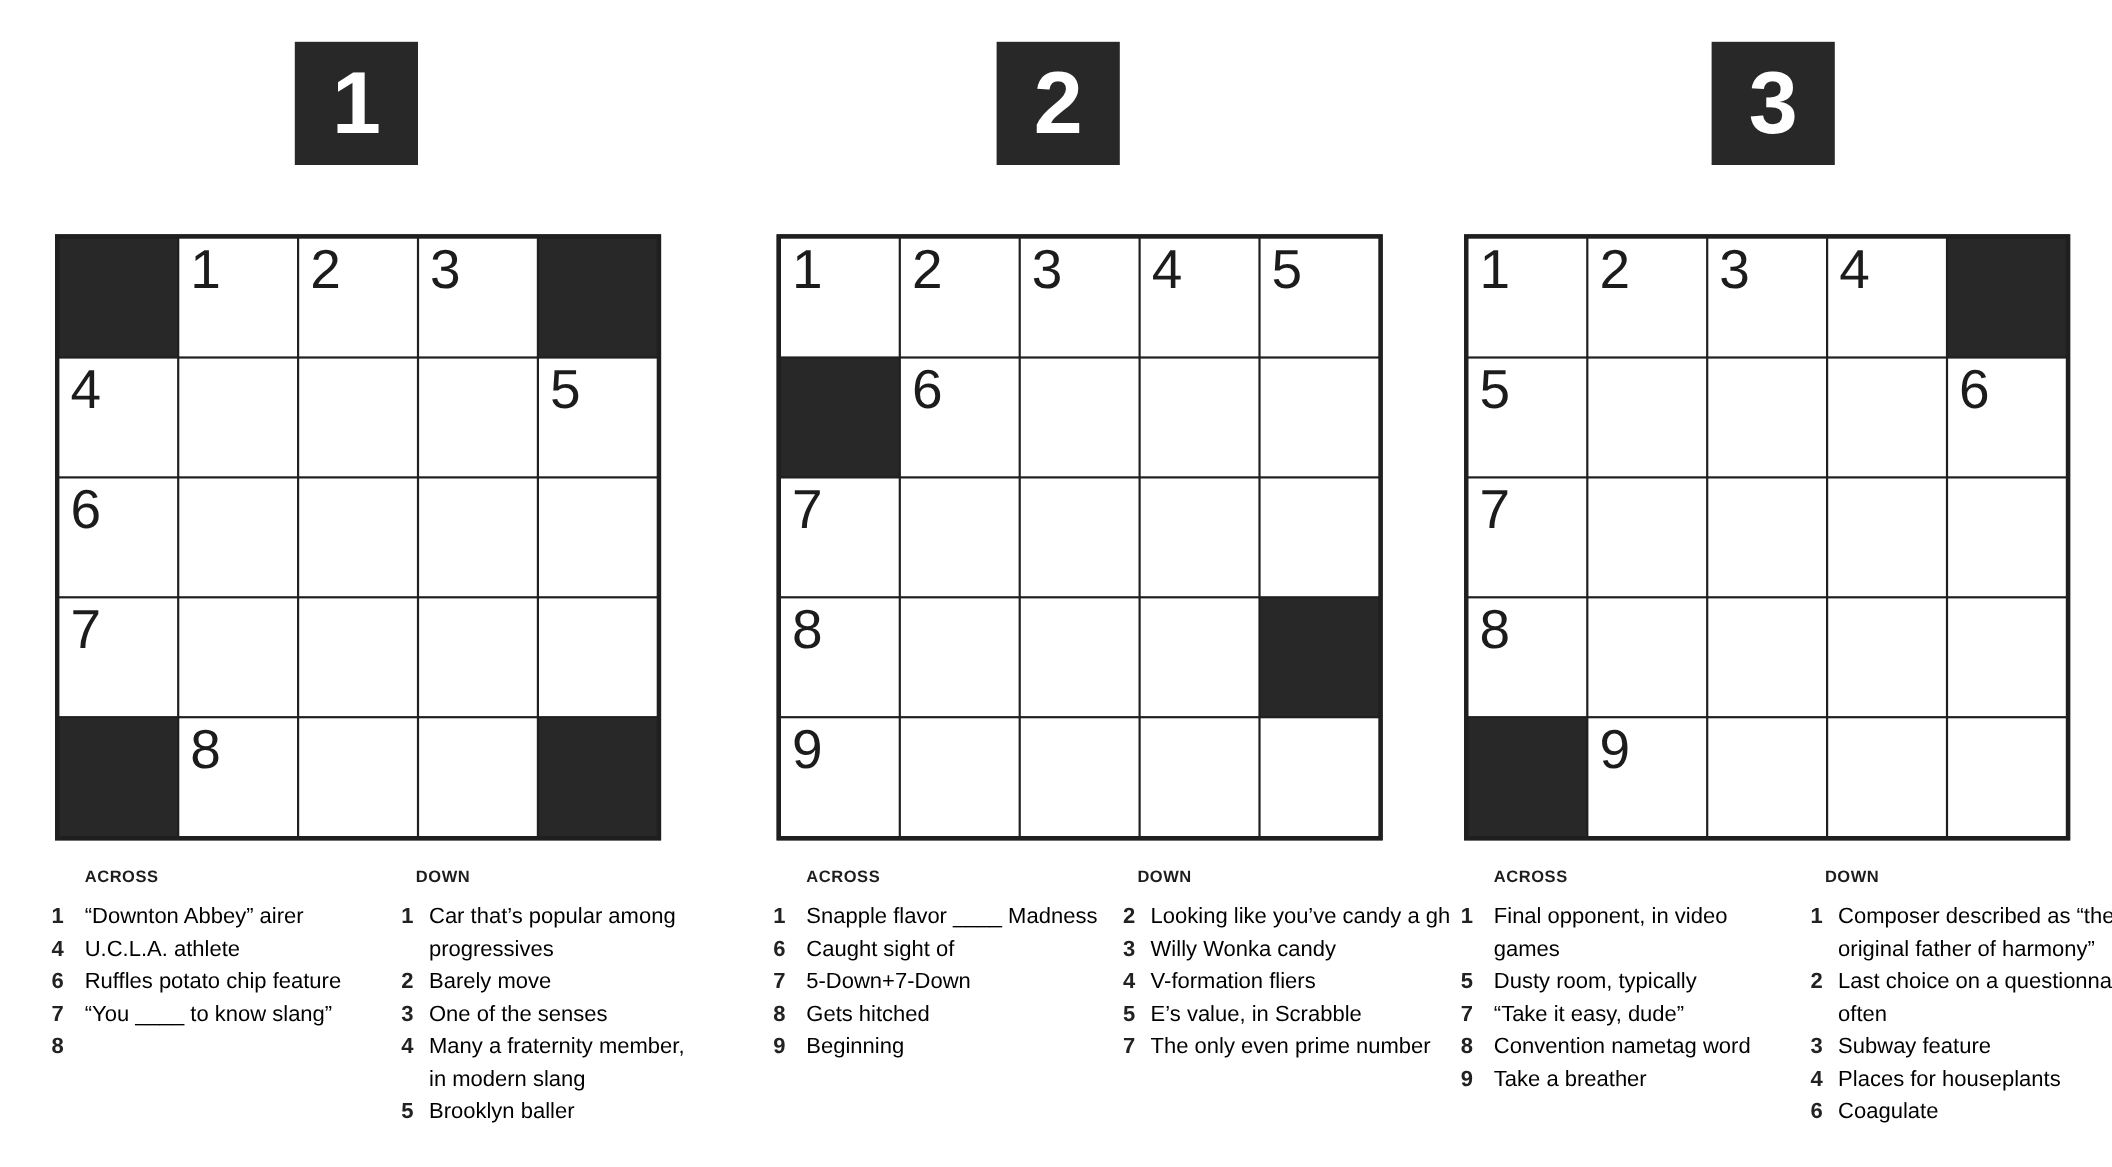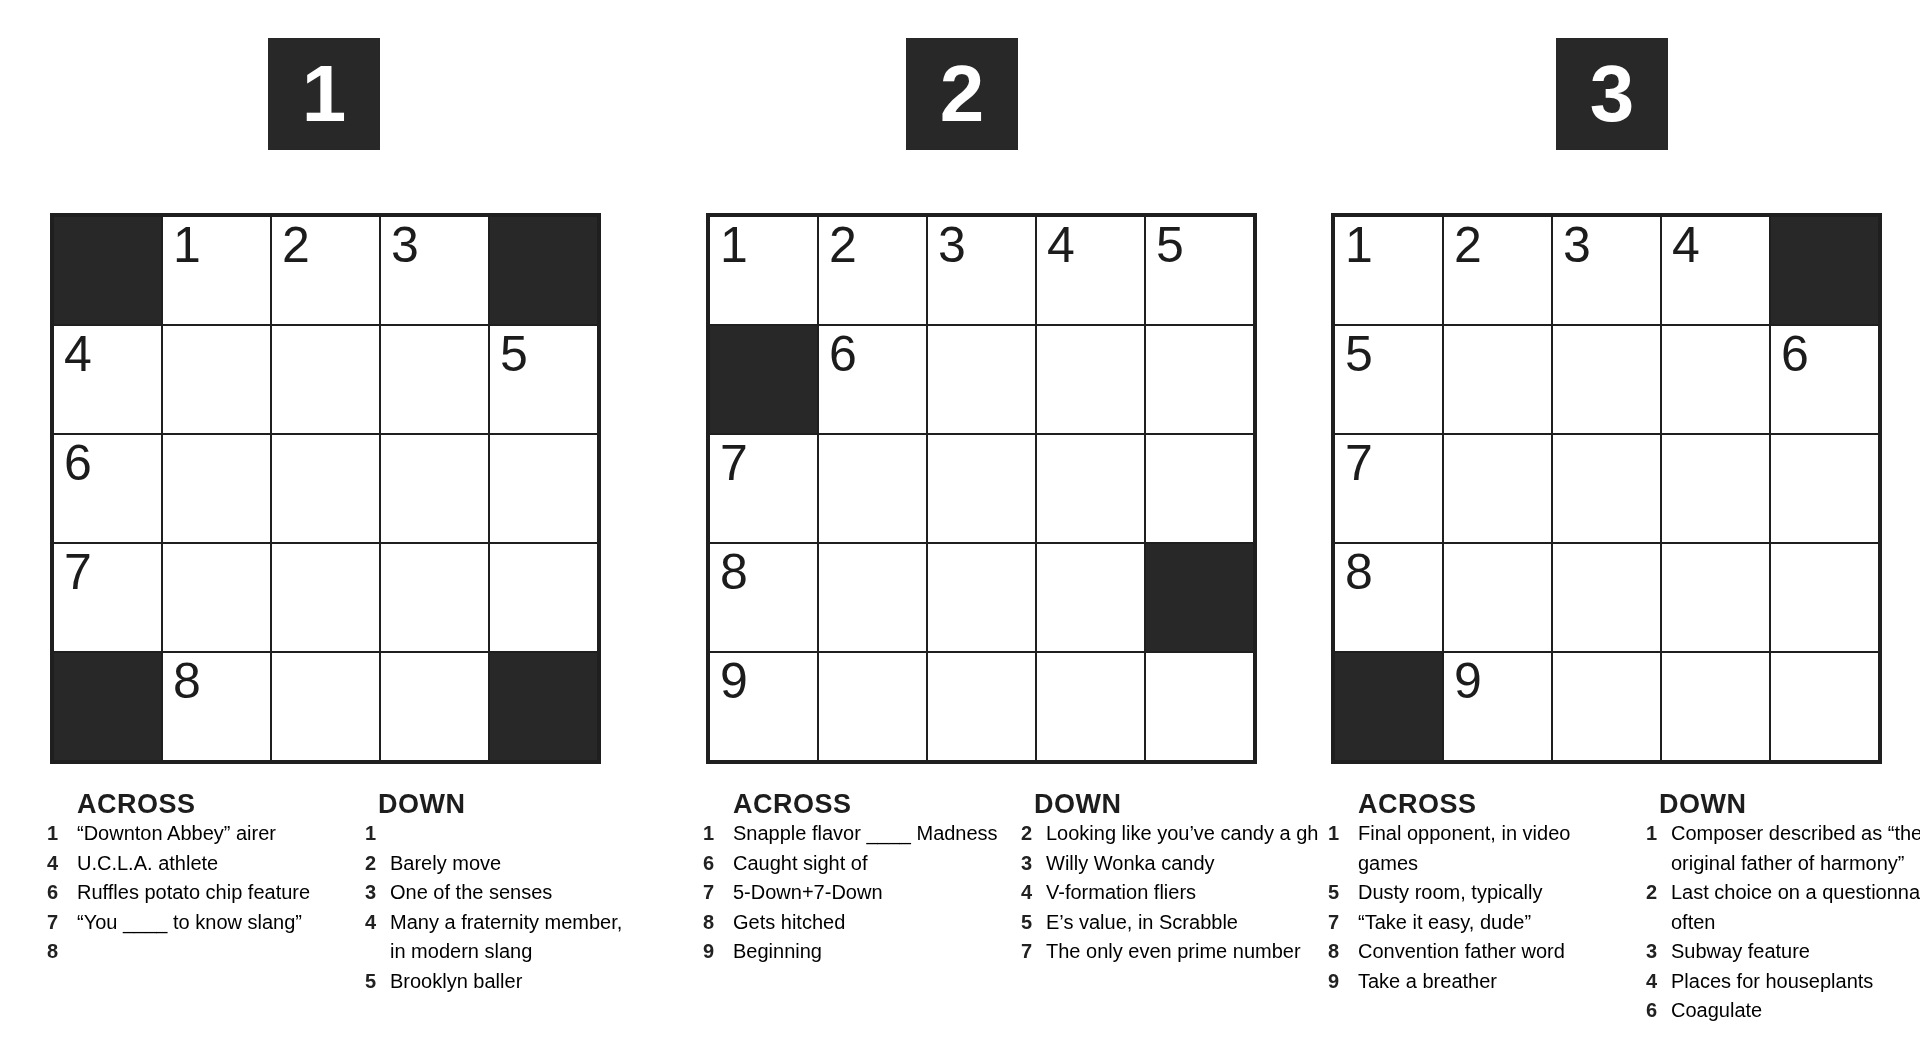--- a/index.html
+++ b/index.html
@@ -41,21 +41,21 @@
   .cell{background:#ffffff;position:relative;}
   .cell.black{background:#282828;}
   .cellnum{
     position:absolute;left:10px;top:0px;
     font-size:50px;line-height:1.15;font-weight:400;color:#1c1c1c;
   }
 
   
   .hdr{
     position:absolute;top:789px;
-    font-size:27px;font-weight:700;letter-spacing:0.5px;color:#1d1d1d;
+    font-size:15px;font-weight:700;letter-spacing:0.5px;color:#1d1d1d;
   }
   .hdr-across{left:27px;}
   .hdr-down{left:328px;}
 
   .list{position:absolute;top:819px;overflow:hidden;}
   .list-across{left:-16px;width:345px;}
   .list-down{left:302px;width:312px;}
 
   .clue{display:flex;align-items:flex-start;}
   .clue-num{
@@ -147,20 +147,24 @@
             <div class="clue-line">“You ____ to know slang”</div>
           </div>
         </div>
         <div class="clue">
           <div class="clue-num">8</div>
         </div>
       </div>
     <div class="list list-down">
         <div class="clue">
           <div class="clue-num">1</div>
+          <div class="clue-text">
+            <div class="clue-line">Car that’s popular among</div>
+            <div class="clue-line">progressives</div>
+          </div>
         </div>
         <div class="clue">
           <div class="clue-num">2</div>
           <div class="clue-text">
             <div class="clue-line">Barely move</div>
           </div>
         </div>
         <div class="clue">
           <div class="clue-num">3</div>
           <div class="clue-text">
@@ -363,21 +367,21 @@
         </div>
         <div class="clue">
           <div class="clue-num">7</div>
           <div class="clue-text">
             <div class="clue-line">“Take it easy, dude”</div>
           </div>
         </div>
         <div class="clue">
           <div class="clue-num">8</div>
           <div class="clue-text">
-            <div class="clue-line">Convention father word</div>
+            <div class="clue-line">Convention nametag word</div>
           </div>
         </div>
         <div class="clue">
           <div class="clue-num">9</div>
           <div class="clue-text">
             <div class="clue-line">Take a breather</div>
           </div>
         </div>
       </div>
     <div class="list list-down">

